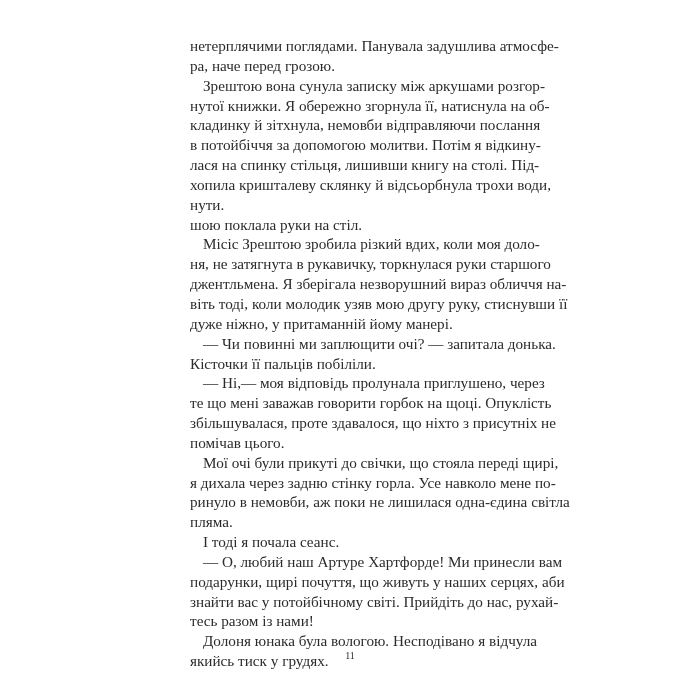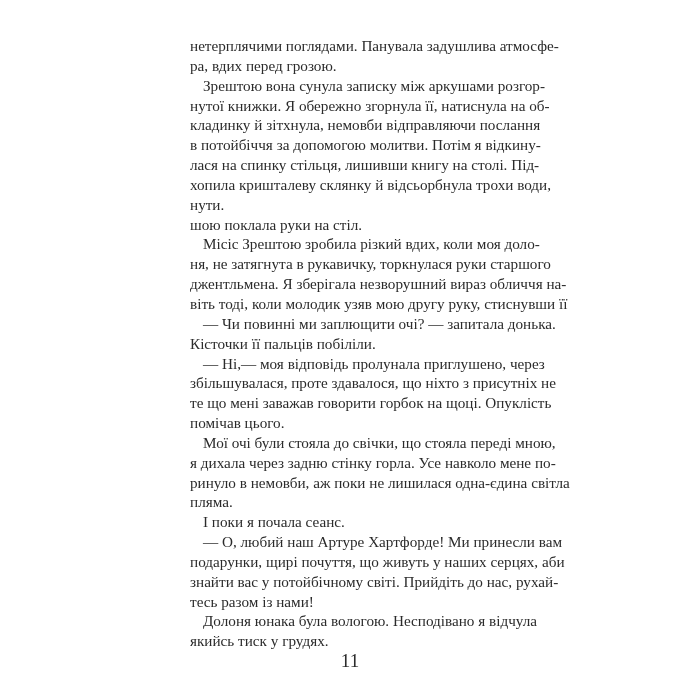--- a/index.html
+++ b/index.html
@@ -50,69 +50,70 @@
     .line.indent {
       padding-left: 13px;
     }
     .page-number {
       position: absolute;
       left: 0;
       width: 700px;
       top: 650px;
       text-align: center;
       font-family: "Liberation Serif", "DejaVu Serif", serif;
-      font-size: 19px;
+      font-size: 10px;
       color: #2b2b2b;
     }
   </style>
 </head>
 <body>
 
 <div class="page">
   <div class="text-block" id="text-block">
       <div class="para">
         <span class="line">нетерплячими поглядами. Панувала задушлива атмосфе-</span>
-        <span class="line last">ра, вдих перед грозою.</span>
+        <span class="line last">ра, наче перед грозою.</span>
       </div>
       <div class="para">
         <span class="line indent">Зрештою вона сунула записку між аркушами розгор-</span>
         <span class="line">нутої книжки. Я обережно згорнула її, натиснула на об-</span>
         <span class="line">кладинку й зітхнула, немовби відправляючи послання</span>
         <span class="line">в потойбіччя за допомогою молитви. Потім я відкину-</span>
         <span class="line">лася на спинку стільця, лишивши книгу на столі. Під-</span>
         <span class="line">хопила кришталеву склянку й відсьорбнула трохи води,</span>
         <span class="line last">нути.</span>
       </div>
       <div class="para">
         <span class="line last">шою поклала руки на стіл.</span>
       </div>
       <div class="para">
         <span class="line indent">Місіс Зрештою зробила різкий вдих, коли моя доло-</span>
         <span class="line">ня, не затягнута в рукавичку, торкнулася руки старшого</span>
         <span class="line">джентльмена. Я зберігала незворушний вираз обличчя на-</span>
         <span class="line">віть тоді, коли молодик узяв мою другу руку, стиснувши її</span>
+        <span class="line last">дуже ніжно, у притаманній йому манері.</span>
       </div>
       <div class="para">
         <span class="line indent">— Чи повинні ми заплющити очі? — запитала донька.</span>
         <span class="line last">Кісточки її пальців побіліли.</span>
       </div>
       <div class="para">
         <span class="line indent">— Ні,— моя відповідь пролунала приглушено, через</span>
+        <span class="line">те що мені заважав говорити горбок на щоці. Опуклість</span>
         <span class="line">збільшувалася, проте здавалося, що ніхто з присутніх не</span>
-        <span class="line">те що мені заважав говорити горбок на щоці. Опуклість</span>
         <span class="line last">помічав цього.</span>
       </div>
       <div class="para">
-        <span class="line indent">Мої очі були стояла до свічки, що стояла переді мною,</span>
+        <span class="line indent">Мої очі були прикуті до свічки, що стояла переді щирі,</span>
         <span class="line">я дихала через задню стінку горла. Усе навколо мене по-</span>
         <span class="line">ринуло в немовби, аж поки не лишилася одна-єдина світла</span>
         <span class="line last">пляма.</span>
       </div>
       <div class="para">
-        <span class="line indent last">І поки я почала сеанс.</span>
+        <span class="line indent last">І тоді я почала сеанс.</span>
       </div>
       <div class="para">
         <span class="line indent">— О, любий наш Артуре Хартфорде! Ми принесли вам</span>
         <span class="line">подарунки, щирі почуття, що живуть у наших серцях, аби</span>
         <span class="line">знайти вас у потойбічному світі. Прийдіть до нас, рухай-</span>
         <span class="line last">тесь разом із нами!</span>
       </div>
       <div class="para">
         <span class="line indent">Долоня юнака була вологою. Несподівано я відчула</span>
         <span class="line last">якийсь тиск у грудях.</span>

